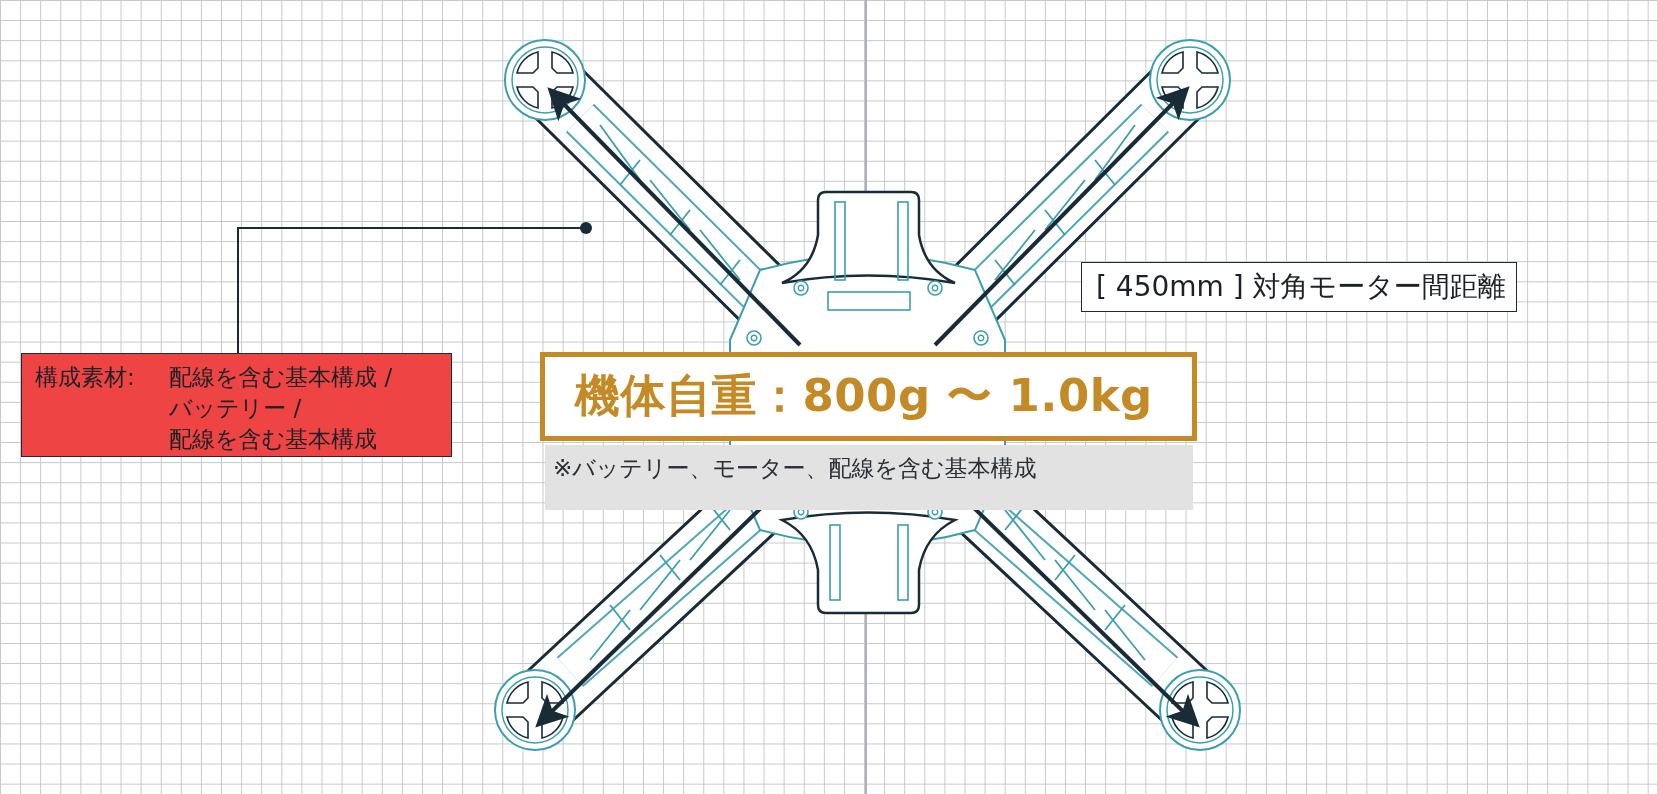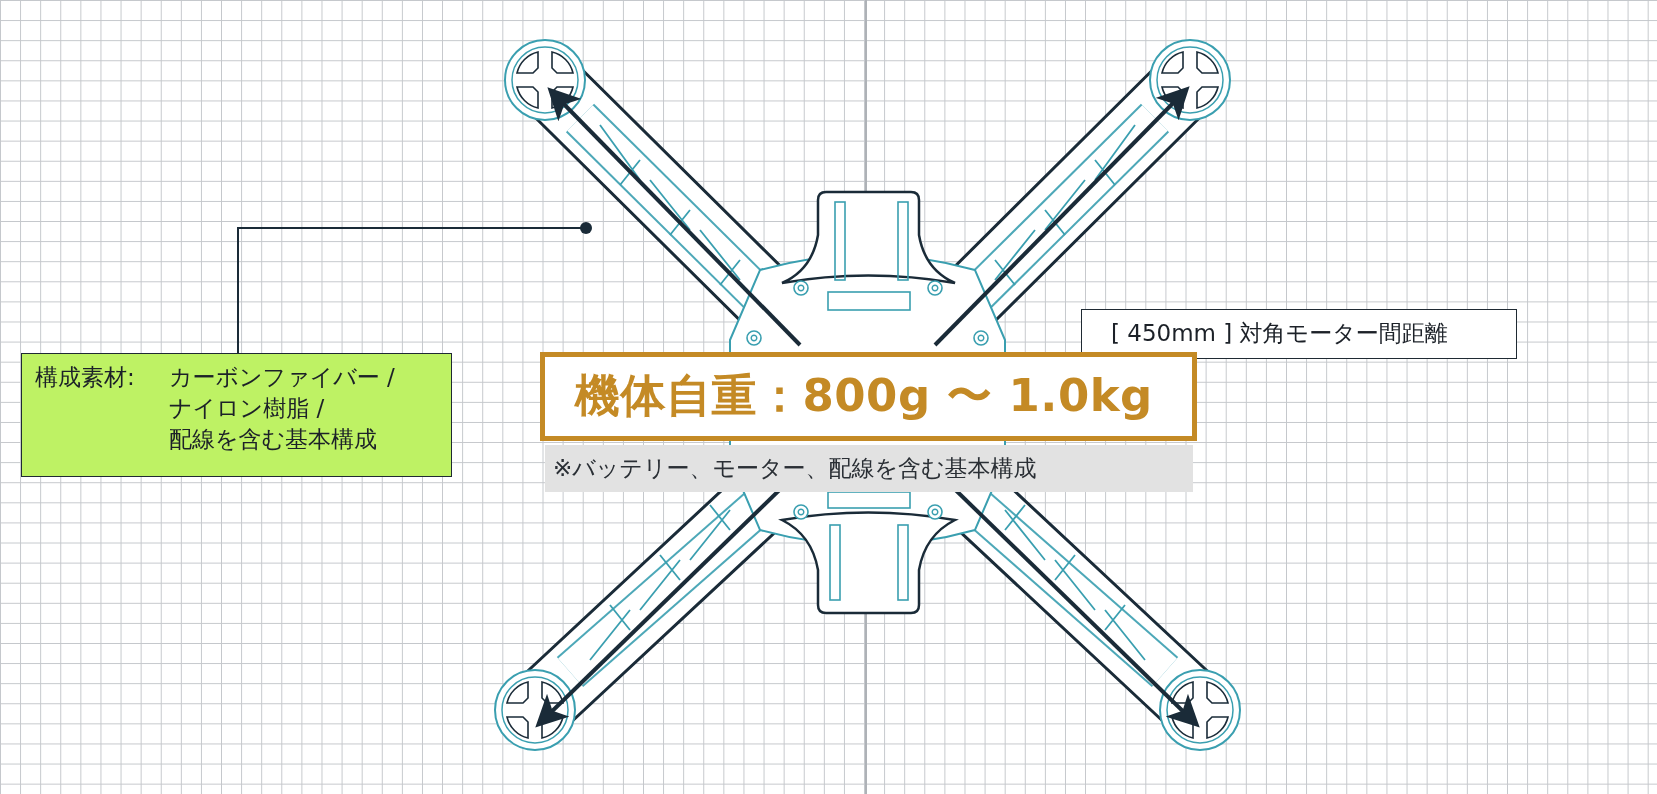--- a/index.html
+++ b/index.html
@@ -11,40 +11,40 @@
       linear-gradient(to bottom, #c4c7cb 1.2px, transparent 1.2px);
     background-size:20.1px 20.1px;
     background-position:0 0;
     font-family:"DejaVu Sans", "Liberation Sans", sans-serif;
   }
   .center-line {
     position:absolute; left:865px; top:0; width:1.5px; height:794px; background:#aeb2b7;
   }
   svg.frame { position:absolute; left:0; top:0; }
   .material-box {
-    position:absolute; left:21px; top:353px; width:431px; height:124px;
-    background:#bef264; border:1.5px solid #1f2a33; box-sizing:border-box;
+    position:absolute; left:21px; top:353px; width:431px; height:104px;
+    background:#ef4444; border:1.5px solid #1f2a33; box-sizing:border-box;
     color:#1c2128; font-size:23px; line-height:31px;
   }
   .material-box .lbl { position:absolute; left:13px; top:8px; }
   .material-box .vals { position:absolute; left:147px; top:8px; }
   .material-box .vals div { white-space:nowrap; }
   .dim-box {
     position:absolute; left:1081px; top:262px; width:436px; height:50px;
     background:#ffffff; border:1.5px solid #1f2a33; box-sizing:border-box;
-    color:#1c2128; font-size:23px; line-height:47px; padding-left:29px; white-space:nowrap;margin-top:47px;
+    color:#1c2128; font-size:28px; line-height:47px; padding-left:14px; white-space:nowrap;
   }
   .weight-box {
     position:absolute; left:540px; top:352px; width:657px; height:89px;
     background:#ffffff; border:5px solid #c48a25; box-sizing:border-box;
     color:#c48a25; font-size:45px; font-weight:bold; line-height:78px;
     padding-left:30px; white-space:nowrap; letter-spacing:0.5px;
   }
   .note-box {
-    position:absolute; left:545px; top:445px; width:648px; height:47px;
+    position:absolute; left:545px; top:445px; width:648px; height:65px;
     background:#e2e2e2; color:#2a2f35; font-size:23px; line-height:47px;
     padding-left:8px; box-sizing:border-box; white-space:nowrap;
   }
 </style>
 </head>
 <body>
 
 <div class="center-line"></div>
 
 <svg class="frame" width="1657" height="794" viewBox="0 0 1657 794">
@@ -140,22 +140,22 @@
     <line x1="800" y1="345" x2="553" y2="93" marker-end="url(#ah)"></line>
     <line x1="935" y1="345" x2="1184" y2="92" marker-end="url(#ah)"></line>
     <line x1="800" y1="470" x2="541" y2="722" marker-end="url(#ah)"></line>
     <line x1="935" y1="470" x2="1194" y2="722" marker-end="url(#ah)"></line>
   </g>
 </svg>
 
 <div class="material-box">
   <span class="lbl">構成素材:</span>
   <div class="vals">
-    <div>カーボンファイバー /</div>
-    <div>ナイロン樹脂 /</div>
+    <div>配線を含む基本構成 /</div>
+    <div>バッテリー /</div>
     <div>配線を含む基本構成</div>
   </div>
 </div>
 
 <div class="dim-box">[ 450mm ] 対角モーター間距離</div>
 
 <div class="weight-box">機体自重：800g 〜 1.0kg</div>
 
 <div class="note-box">※バッテリー、モーター、配線を含む基本構成</div>
 

